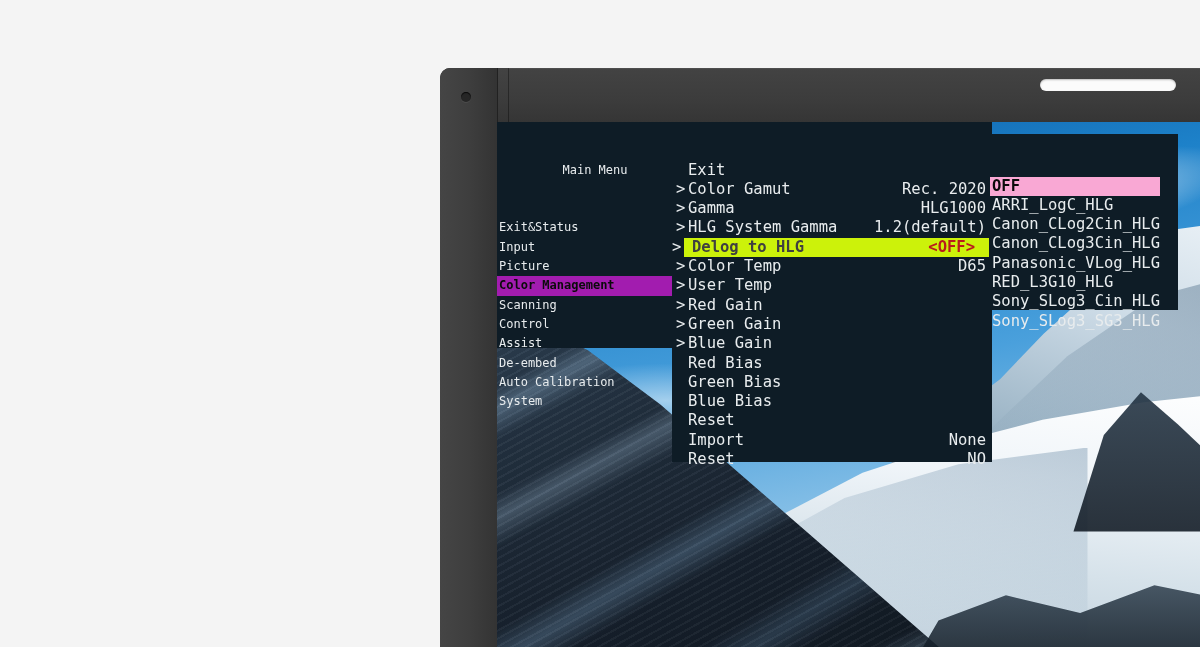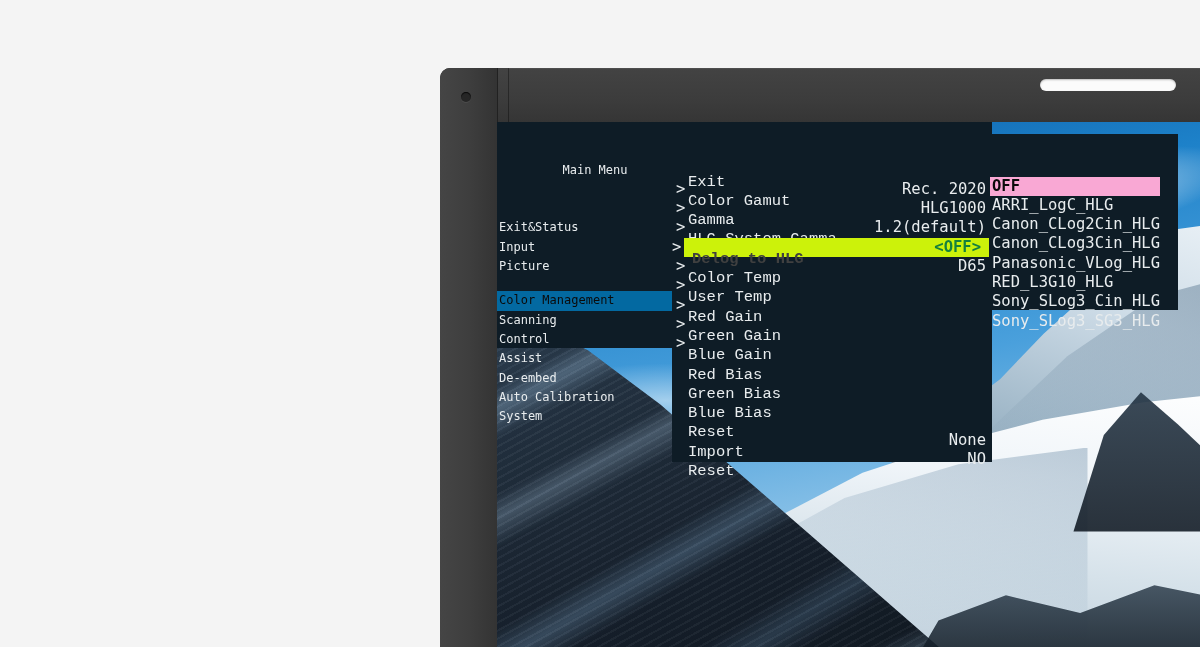--- a/index.html
+++ b/index.html
@@ -196,24 +196,23 @@
     text-align: center;
     padding-left: 10px;
     color: #e8ecee;
   }
   .mrow {
     position: relative;
     padding-left: 2px;
     height: 19.3px;
   }
   .mrow.sel {
-    background: #0369a1;
+    background: #a21caf;
     color: #0b0b0b;
-    font-weight: 400;
-    margin-top: 15px;
+    font-weight: 700;
   }
 
   
   #osd-sub {
     left: 175px; top: 0px;
     width: 320px; height: 340px;
     font-size: 15.5px;
     line-height: 19.3px;
   }
   #osd-sub .title {
@@ -225,36 +224,36 @@
     position: relative;
     height: 19.3px;
     padding-left: 4px;
   }
   .srow .arrow {
     position: absolute; left: 4px; top: 0;
     width: 12px;
     color: #e8ecee;
   }
   .srow .lbl {
-    position: absolute; left: 16px; top: 12px; font-family: Liberation Mono, monospace;
+    position: absolute; left: 16px; top: 0;
   }
   .srow .val {
     position: absolute; right: 6px; top: 0;
     text-align: center;
   }
   .srow.sel {
     background: #ccf20a;
     color: #0b0b0b;
     font-weight: 700;
     margin-left: 12px;
     padding-left: 0;
     width: 305px;
   }
   .srow.sel .lbl { left: 8px; color: #404040; }
-  .srow.sel .val { color: #15803d; right: 8px; }
+  .srow.sel .val { color: #b91c1c; right: 14px; }
 
   
   #osd-drop {
     left: 493px; top: 12px;
     width: 188px; height: 176px;
     font-size: 15.5px;
     line-height: 19.3px;
     padding-top: 4px;
   }
   .drow {

